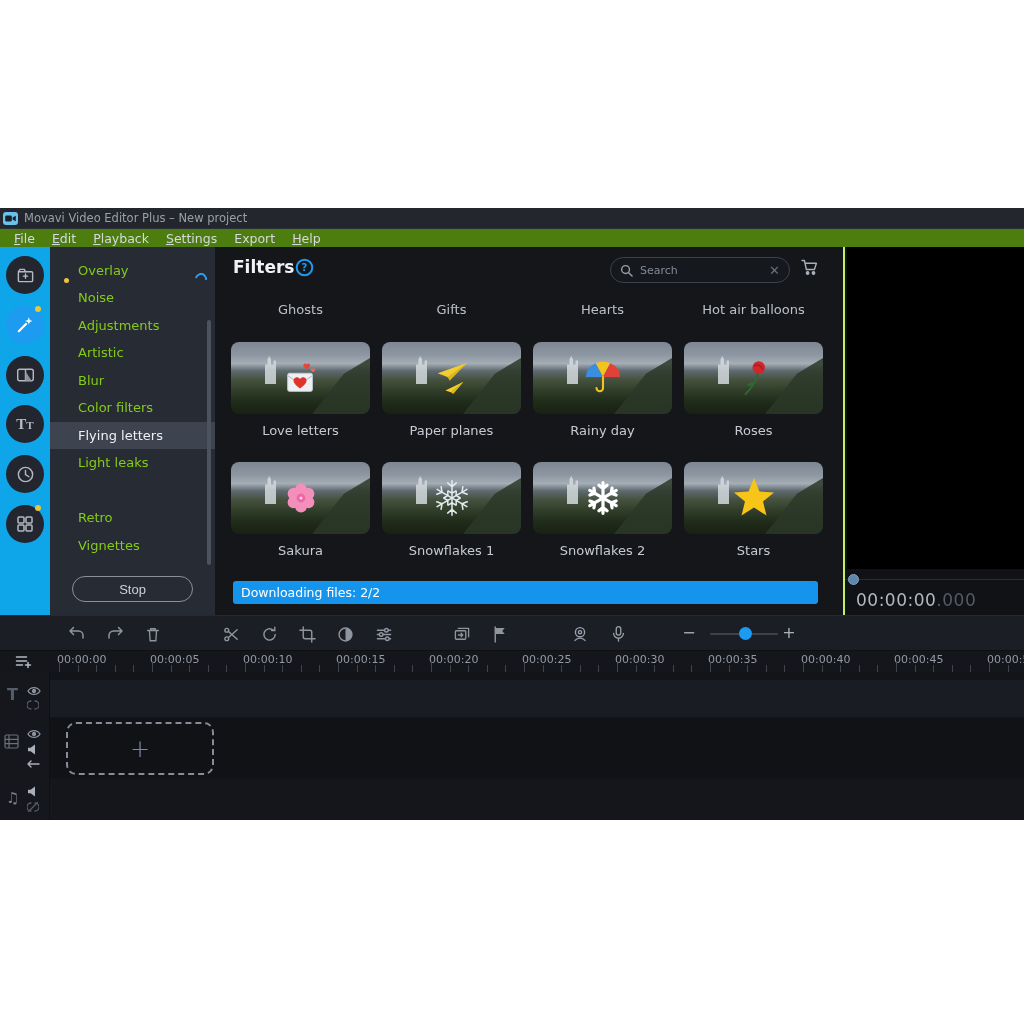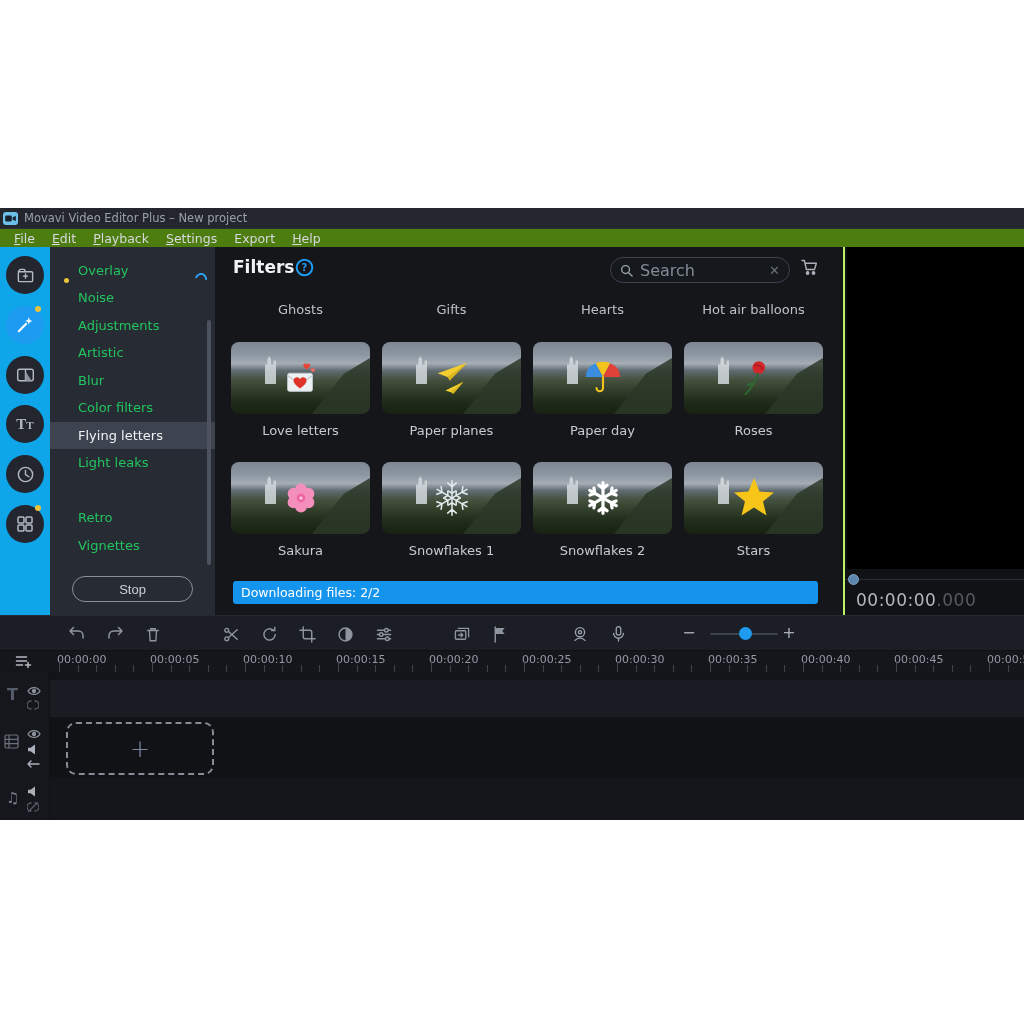--- a/index.html
+++ b/index.html
@@ -22,34 +22,34 @@
   .main { position:absolute; left:0; top:39px; width:1024px; height:368px; }
 
   .rail { position:absolute; left:0; top:0; width:54px; height:100%; background:#0ea5e9;font-family:Liberation Serif, serif; }
   .railbtn { position:absolute; left:6px; width:38px; height:38px; border-radius:50%; background:#23262e; display:flex; align-items:center; justify-content:center; }
   .railbtn.sel { background:#1d9bf0; }
   .r0{top:9px} .r1{top:59px} .r2{top:109px} .r3{top:158px} .r4{top:208px} .r5{top:258px}
   .badge { position:absolute; width:6px; height:6px; border-radius:50%; background:#e9c43c; right:3px; top:0; }
   .rail-glyph { font-size:15px; color:#b4bac3; font-weight:bold; }
 
   .catpanel { position:absolute; left:50px; top:0; width:165px; height:100%; background:#272b34; }
-  .cat { position:absolute; left:0; width:100%; height:27px; line-height:27px; padding-left:28px; font-size:13px; color:#22c55e; cursor:default; white-space:nowrap; }
+  .cat { position:absolute; left:0; width:100%; height:27px; line-height:27px; padding-left:28px; font-size:13px; color:#84cc16; cursor:default; white-space:nowrap; }
   .c0{top:10px}.c1{top:37px}.c2{top:65px}.c3{top:92px}.c4{top:120px}.c5{top:147px}.c6{top:175px}.c7{top:202px}.c8{top:230px}.c9{top:257px}.c10{top:285px}
   .cat.sel { background:#3d4450; color:#eef0f3; }
   .cat-dot { position:absolute; left:14px; top:21px; width:5px; height:5px; border-radius:50%; background:#e9c43c; }
   .spinner { position:absolute; left:145px; top:16px; width:12px; height:12px; border-radius:50%; border:2px solid transparent; border-top-color:#2da2f5; border-right-color:#2da2f5; transform:rotate(-35deg); }
   .cat-scrollbar { position:absolute; left:157px; top:73px; width:4px; height:245px; border-radius:2px; background:#4d535e; }
   .stopbtn { position:absolute; left:22px; top:329px; width:121px; height:26px; border-radius:13px; border:1px solid #8a8f98; color:#ccd0d7; font-size:13px; background:transparent; display:flex; align-items:center; justify-content:center; cursor:default; }
 
   
   .fpanel { position:absolute; left:215px; top:0; width:628px; height:100%; background:#141619; }
   .f-title { position:absolute; left:18px; top:10px; font-size:17px; font-weight:bold; color:#f0f2f5; }
   .help { position:absolute; left:80px; top:11px; width:19px; height:19px; }
   .searchbox { position:absolute; left:395px; top:10px; width:180px; height:26px; border:1px solid #3c414c; border-radius:13px; background:#15181d; display:flex; align-items:center; padding:0 9px; gap:7px; }
-  .searchbox input { flex:1; min-width:0; background:transparent; border:none; outline:none; color:#c6cad2; font-size:16px; font-family:inherit; }
+  .searchbox input { flex:1; min-width:0; background:transparent; border:none; outline:none; color:#c6cad2; font-size:11px; font-family:inherit; }
   .searchbox input::placeholder { color:#858b96; }
   .clear-x { color:#6a707b; font-size:13px; line-height:1; }
   .cart { position:absolute; left:586px; top:12px; }
   .collabel { position:absolute; top:55px; width:151px; text-align:center; font-size:13px; color:#bcc1c9; }
   .cl0{left:10px}.cl1{left:161px}.cl2{left:312px}.cl3{left:463px}
   .card { position:absolute; width:139px; cursor:pointer; }
   .row1{top:95px} .row2{top:215px}
   .k0{left:16px}.k1{left:167px}.k2{left:318px}.k3{left:469px}
   .thumb { width:139px; height:72px; border-radius:8px; position:relative; overflow:hidden; display:flex; align-items:center; justify-content:center;
     background:linear-gradient(180deg,#7d8692 0%,#8d97a2 18%,#a5adb5 30%,#5e6a70 40%,#46523f 52%,#32402b 66%,#212c1b 82%,#182112 100%); }
@@ -239,21 +239,21 @@
       </div>
       <div class="card row1 k2">
         <div class="thumb">
           <svg width="42" height="42" viewBox="0 0 44 44">
             <path d="M4 21A18 16 0 0 1 14.5 6.6L22 21Z" fill="#3b8de0"></path>
             <path d="M14.5 6.6A18 16 0 0 1 29.5 6.6L22 21Z" fill="#f3c41d"></path>
             <path d="M29.5 6.6A18 16 0 0 1 40 21L22 21Z" fill="#e04238"></path>
             <path d="M22 21v11.5a3.4 3.4 0 0 1-6.8 0" fill="none" stroke="#f3c41d" stroke-width="2.2" stroke-linecap="round"></path>
           </svg>
         </div>
-        <span class="clabel">Paper day</span>
+        <span class="clabel">Rainy day</span>
       </div>
       <div class="card row1 k3">
         <div class="thumb">
           <svg width="42" height="42" viewBox="0 0 44 44">
             <circle cx="27" cy="11" r="6.6" fill="#d2262a"></circle>
             <path d="M22.5 9.5a5.5 5.5 0 0 1 8.5 4" fill="none" stroke="#a51b1f" stroke-width="1.4"></path>
             <path d="M26 17.5C24 26 20 32 13 39" fill="none" stroke="#2e6b33" stroke-width="1.8" stroke-linecap="round"></path>
             <path d="M22 27c-3.2-.6-5.8.4-7.4 3.1 3.2.9 5.8-.1 7.4-3.1z" fill="#2e6b33"></path>
           </svg>
         </div>

